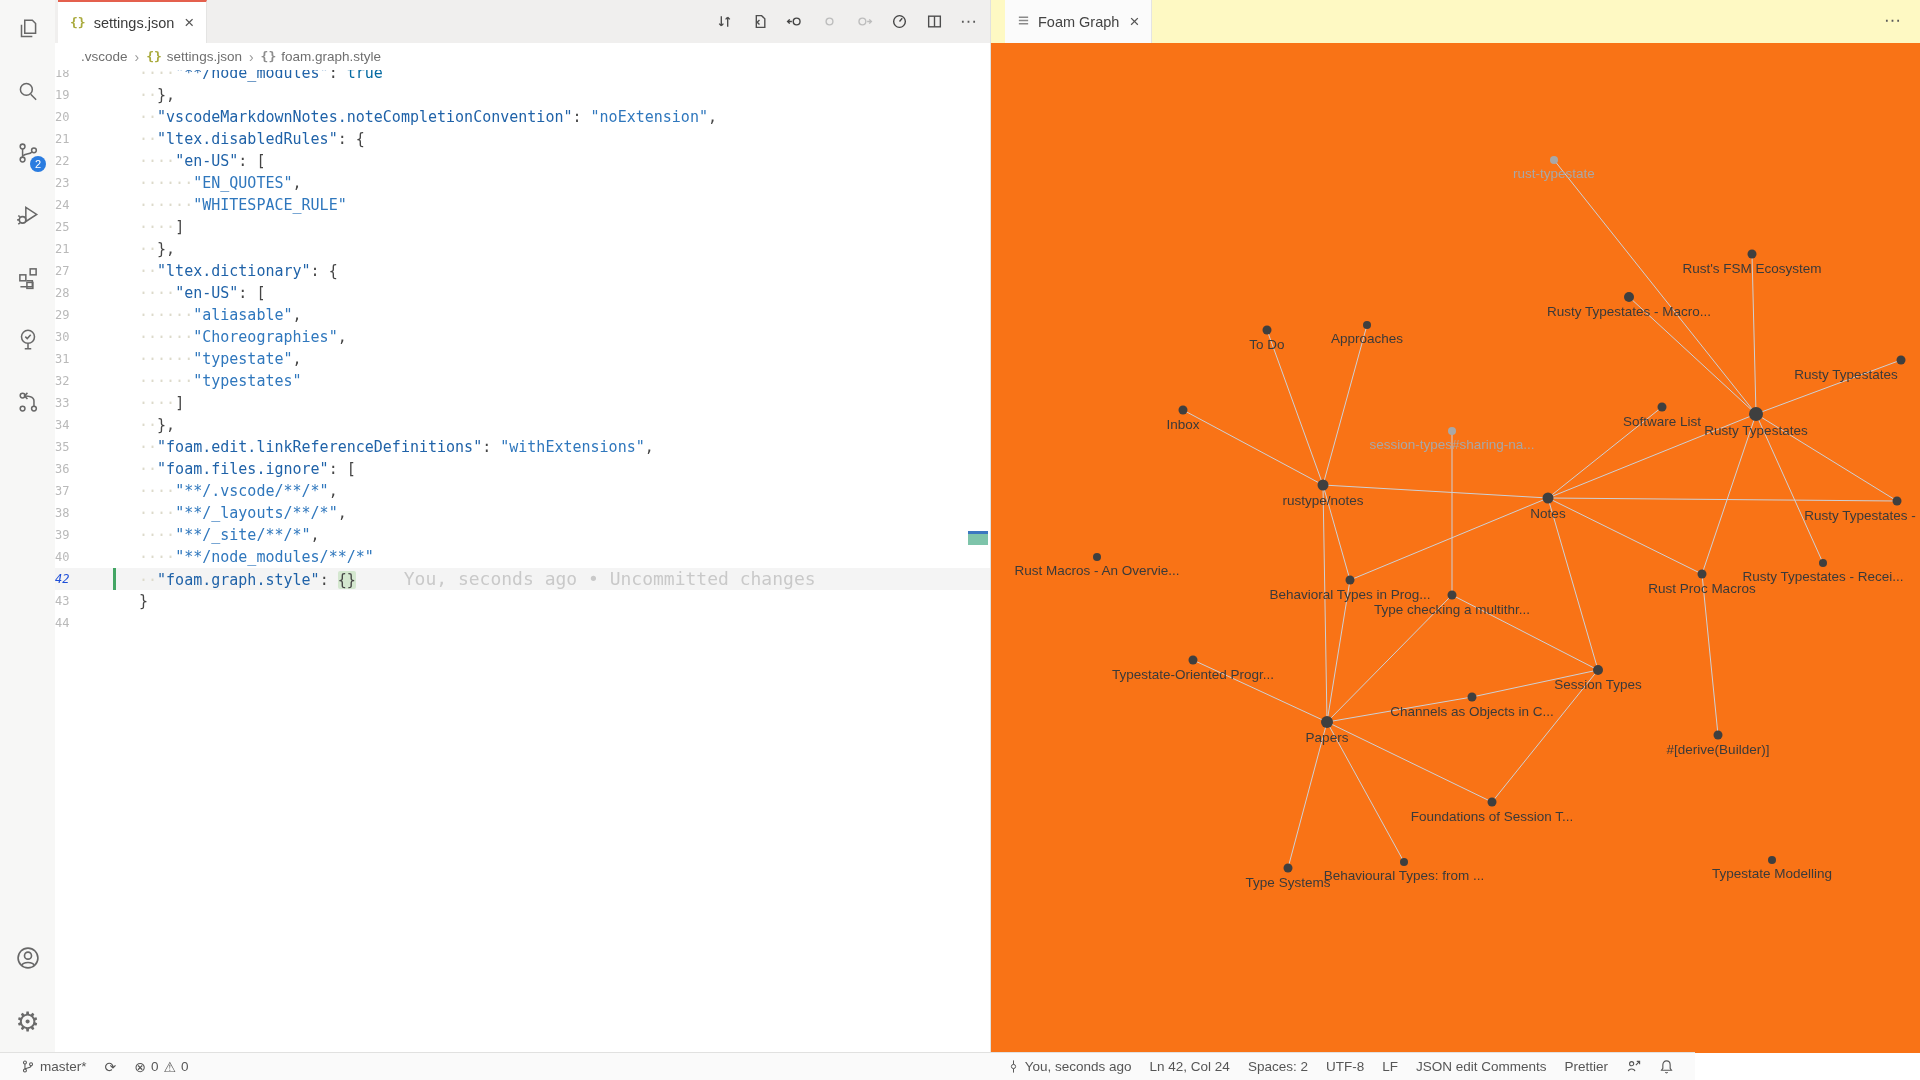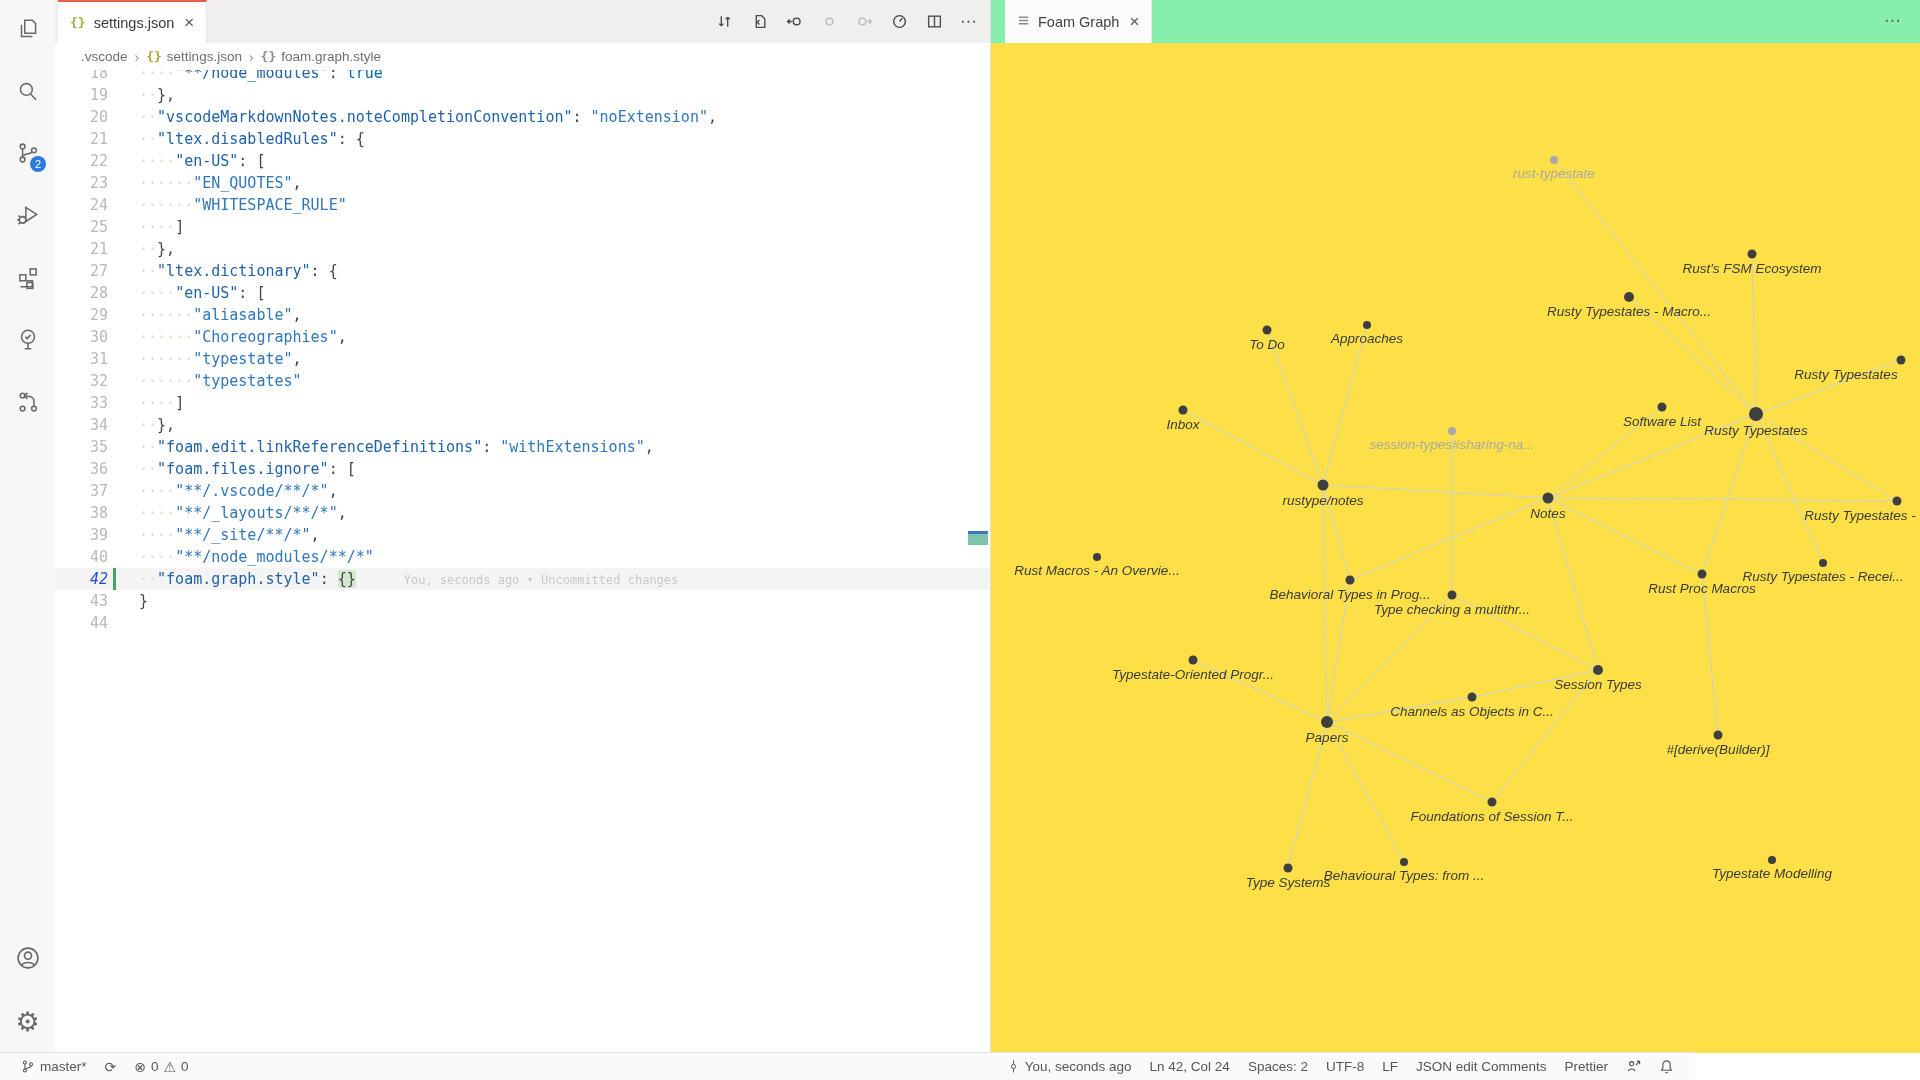--- a/index.html
+++ b/index.html
@@ -30,48 +30,48 @@
   .ellipsis{font-size:17px;color:#5a5a5a;letter-spacing:1px;}
 
   .breadcrumb{position:absolute;left:55px;top:43px;width:935px;height:27px;background:#fff;
               display:flex;align-items:center;gap:7px;padding-left:26px;font-size:13.5px;color:#6f6f6f;}
   .bc-sep{color:#9a9a9a;font-size:14px;}
   .bc-item{display:flex;align-items:center;gap:5px;}
 
   .editor{position:absolute;left:55px;top:70px;width:935px;bottom:27px;background:#fff;overflow:hidden;}
   #code-lines{position:absolute;top:-8px;left:0;right:0;}
   .line{height:22px;line-height:22px;position:relative;font-family:"DejaVu Sans Mono",monospace;font-size:15px;}
-  .line .num{display:inline-block;width:53px;text-align:right;color:#b9b9b9;font-size:15px;
+  .line .num{display:inline-block;width:53px;text-align:left;color:#b9b9b9;font-size:12px;
              font-family:"DejaVu Sans Mono",monospace;vertical-align:top;}
   .line .code{display:inline-block;margin-left:31px;white-space:pre;vertical-align:top;}
   .line.current{background:#f4f4f4;}
   .line.current .num{color:#1d4ed8;font-style:italic;}
   .line.current::before{content:"";position:absolute;left:58px;top:0;width:3px;height:22px;background:#43a564;}
   .tok-w{color:#dddacb;}
   .tok-k{color:#1f62a8;}
   .tok-s{color:#2f77bd;}
   .tok-b{color:#0369a1;}
   .tok-p{color:#454545;}
   .tok-h{background:#d4e7cf;border-radius:2px;color:#454545;}
-  .tok-blame{color:#c9c9c9;font-size:12px;margin-left:48px;}
+  .tok-blame{color:#c9c9c9;font-size:18px;margin-left:48px;}
   .ov-marker{position:absolute;left:913px;top:461px;width:20px;height:11px;background:#7ec4aa;
              border-top:3px solid #3c78c0;}
 
   
   .splitter{position:absolute;left:990px;top:0;width:1px;bottom:27px;background:#e1e1e0;}
 
   
   .graph-group{position:absolute;left:991px;top:0;right:0;bottom:27px;}
-  .graph-tabs{position:absolute;left:0;top:0;right:0;height:43px;background:#86efac;
+  .graph-tabs{position:absolute;left:0;top:0;right:0;height:43px;background:#fef9c3;
               border-bottom:1px solid #e4e4e3;display:flex;align-items:stretch;}
   .gtab{background:#fbfbfb;border-right:1px solid #e4e4e3;display:flex;align-items:center;gap:8px;
         padding:0 12px;margin-left:14px;}
   .gtab-label{font-size:14.5px;color:#444;}
   .graph-more{position:absolute;right:18px;top:10px;}
-  .webview{position:absolute;left:0;top:43px;right:0;bottom:0;background:#fde047;font-style:italic;}
+  .webview{position:absolute;left:0;top:43px;right:0;bottom:0;background:#f97316;}
 
   
   .status-bar{position:absolute;left:0;bottom:0;width:1695px;height:27px;background:#fafafa;
               border-top:1px solid #e1e1e0;display:flex;align-items:center;justify-content:space-between;
               font-size:13.5px;color:#565656;}
   .sb-group{display:flex;align-items:center;height:100%;}
   .sb-left{padding-left:12px;}
   .sb-right{padding-right:12px;}
   .sb-item{display:flex;align-items:center;gap:5px;padding:0 9px;height:100%;}
   .sb-glyph{font-size:14px;line-height:1;}

